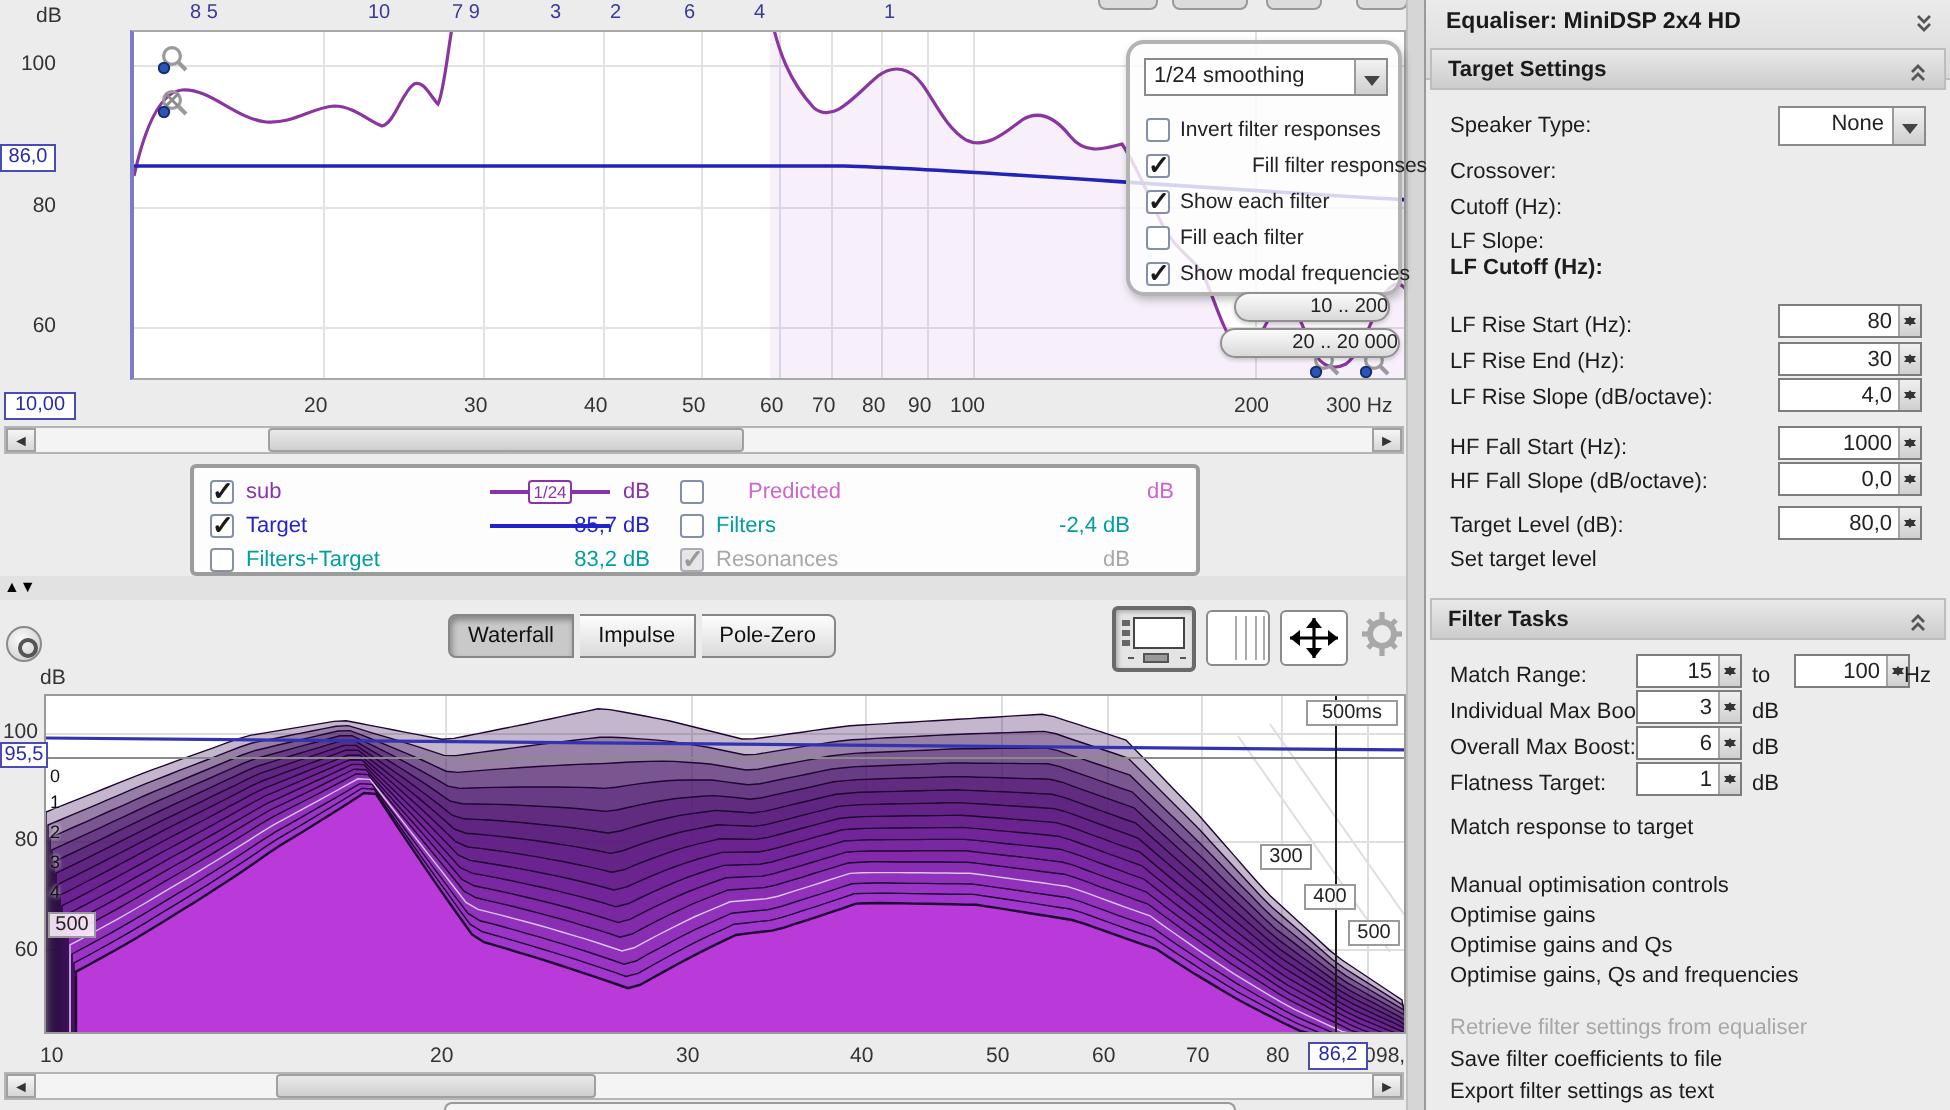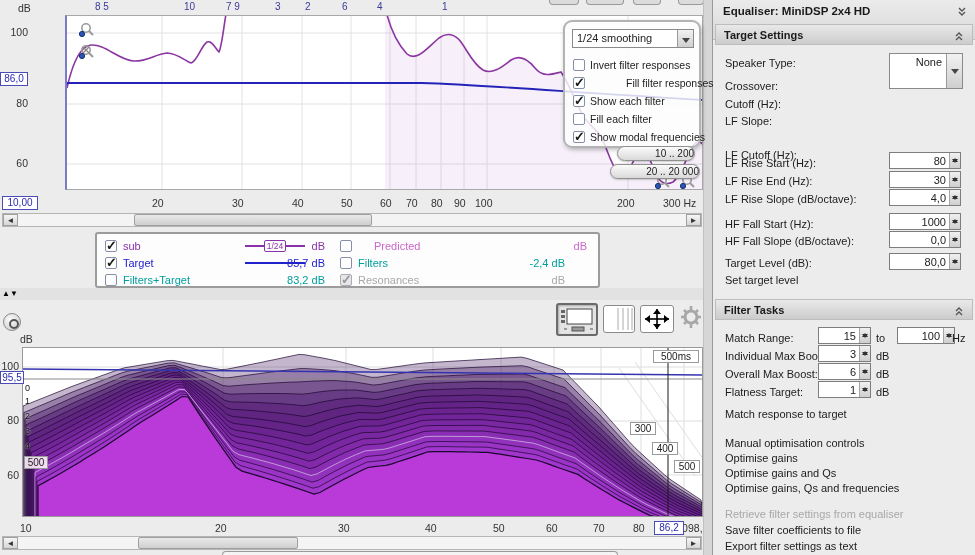--- a/index.html
+++ b/index.html
@@ -255,20 +255,25 @@
       <span class="cb disabled checked"></span>
       <span class="lg-label c-gray">Resonances</span>
       <span class="lg-val c-gray" style="left:175px; width:50px;">dB</span>
     </div>
   </div>
 
   <div id="splitter">▲▼</div>
 
   <div id="bottom-bar">
     <span id="wf-round-btn"></span>
+    <div id="wf-tabs">
+      <span class="tab first active">Waterfall</span>
+      <span class="tab">Impulse</span>
+      <span class="tab last">Pole-Zero</span>
+    </div>
     <span class="tool-btn pressed" style="left:556px; top:3px; width:42px; height:33px;">
       <svg width="38" height="29" viewBox="0 0 38 29">
         <rect x="9" y="4" width="25" height="15" fill="#fff" stroke="#444"></rect>
         <rect x="3" y="5" width="4" height="3" fill="#666"></rect>
           <rect x="3" y="10" width="4" height="3" fill="#666"></rect>
           <rect x="3" y="15" width="4" height="3" fill="#666"></rect>
         <rect x="14" y="22" width="12" height="4" fill="#999" stroke="#555"></rect>
         <path d="M9,24 l-3,0 M32,24 l3,0" stroke="#555"></path>
       </svg>
     </span>
@@ -396,28 +401,28 @@
   </div>
 
   <div class="rp-sec-header" style="top:24px;">
     <span>Target Settings</span>
     <svg class="chev" width="12" height="12" viewBox="0 0 12 12">
       <path d="M3 6 L6 3 L9 6 M3 10 L6 7 L9 10" stroke="#555" fill="none" stroke-width="1.4"></path>
     </svg>
   </div>
 
   <span class="rp-lbl" style="top:57px;">Speaker Type:</span>
-  <div class="dropdown" style="left:176px; top:53px; width:74px; height:36px;">
+  <div class="dropdown" style="left:176px; top:53px; width:74px; height:20px;">
     <span class="dd-text" style="text-align:right;">None</span>
     <span class="dd-btn"></span>
   </div>
   <span class="rp-lbl" style="top:80px;">Crossover:</span>
   <span class="rp-lbl" style="top:98px;">Cutoff (Hz):</span>
   <span class="rp-lbl" style="top:115px;">LF Slope:</span>
-  <span class="rp-lbl" style="top:149px;">LF Cutoff (Hz):</span>
+  <span class="rp-lbl" style="top:128px;font-weight:bold;">LF Cutoff (Hz):</span>
 
   <span class="rp-lbl" style="top:157px;">LF Rise Start (Hz):</span>
   <span class="spin" style="left:176px; top:152px; width:72px;">
       <span class="num">80</span>
       <span class="arrs">
         <i class="up"></i>
         <i class="dn"></i>
       </span>
     </span>
   <span class="rp-lbl" style="top:175px;">LF Rise End (Hz):</span>

